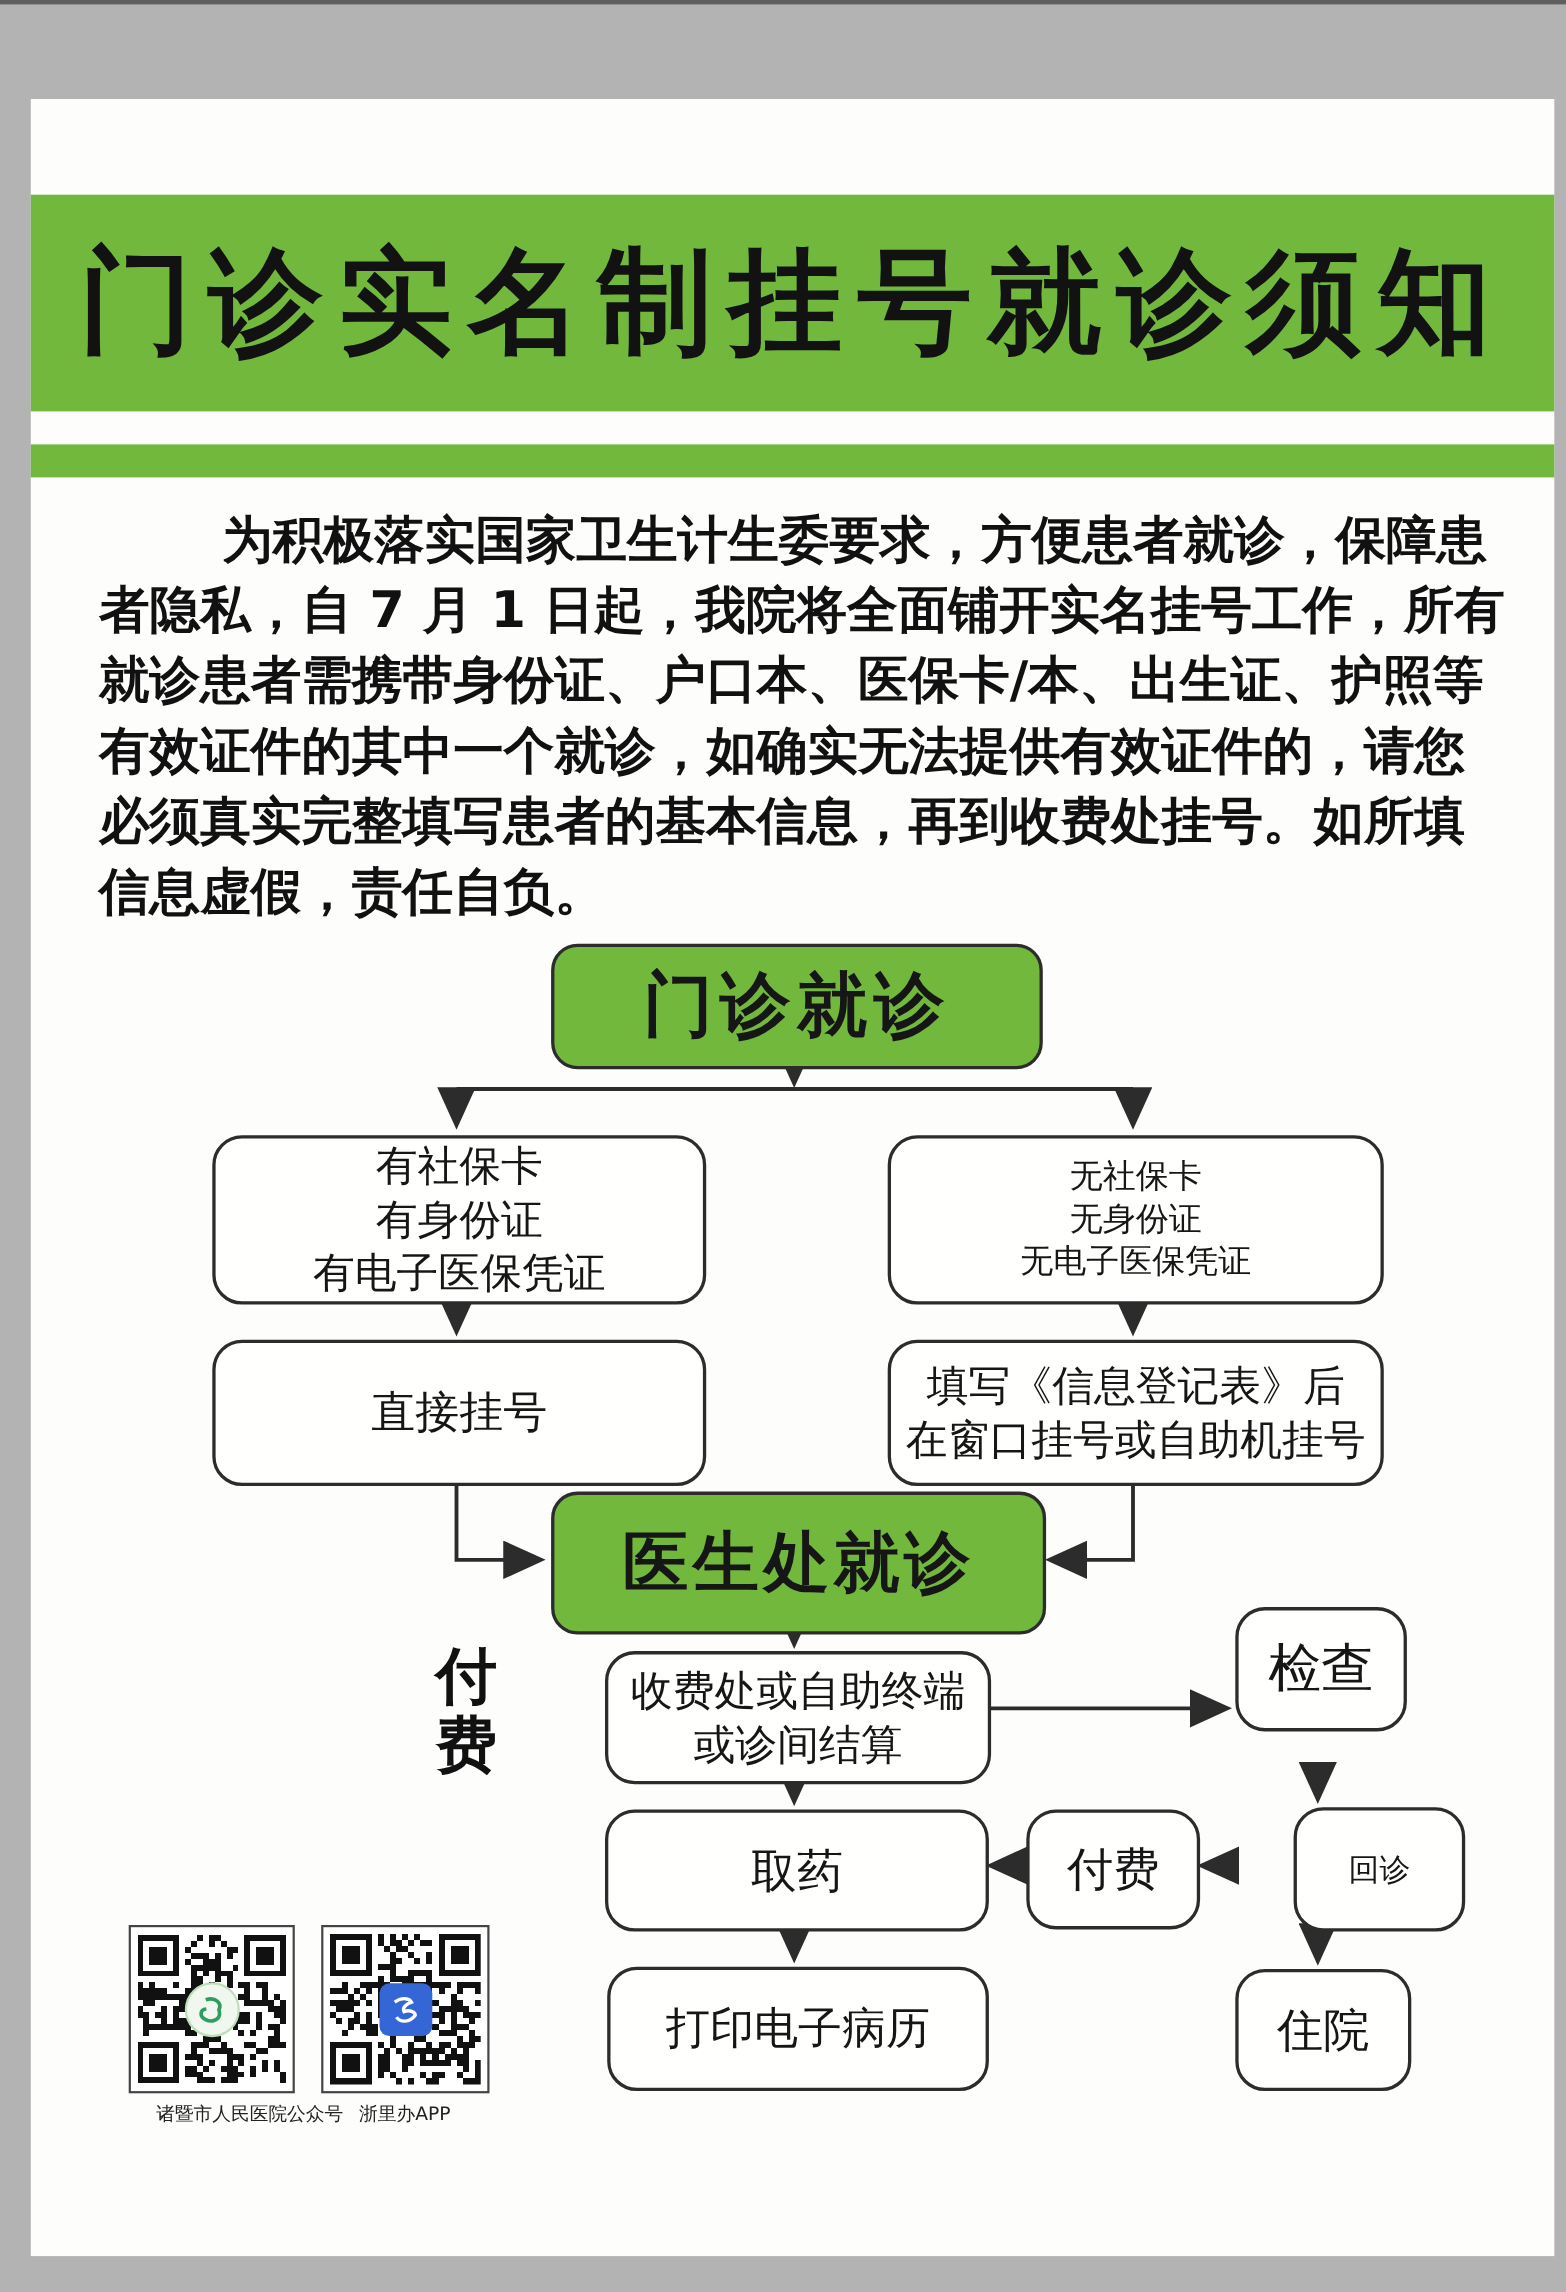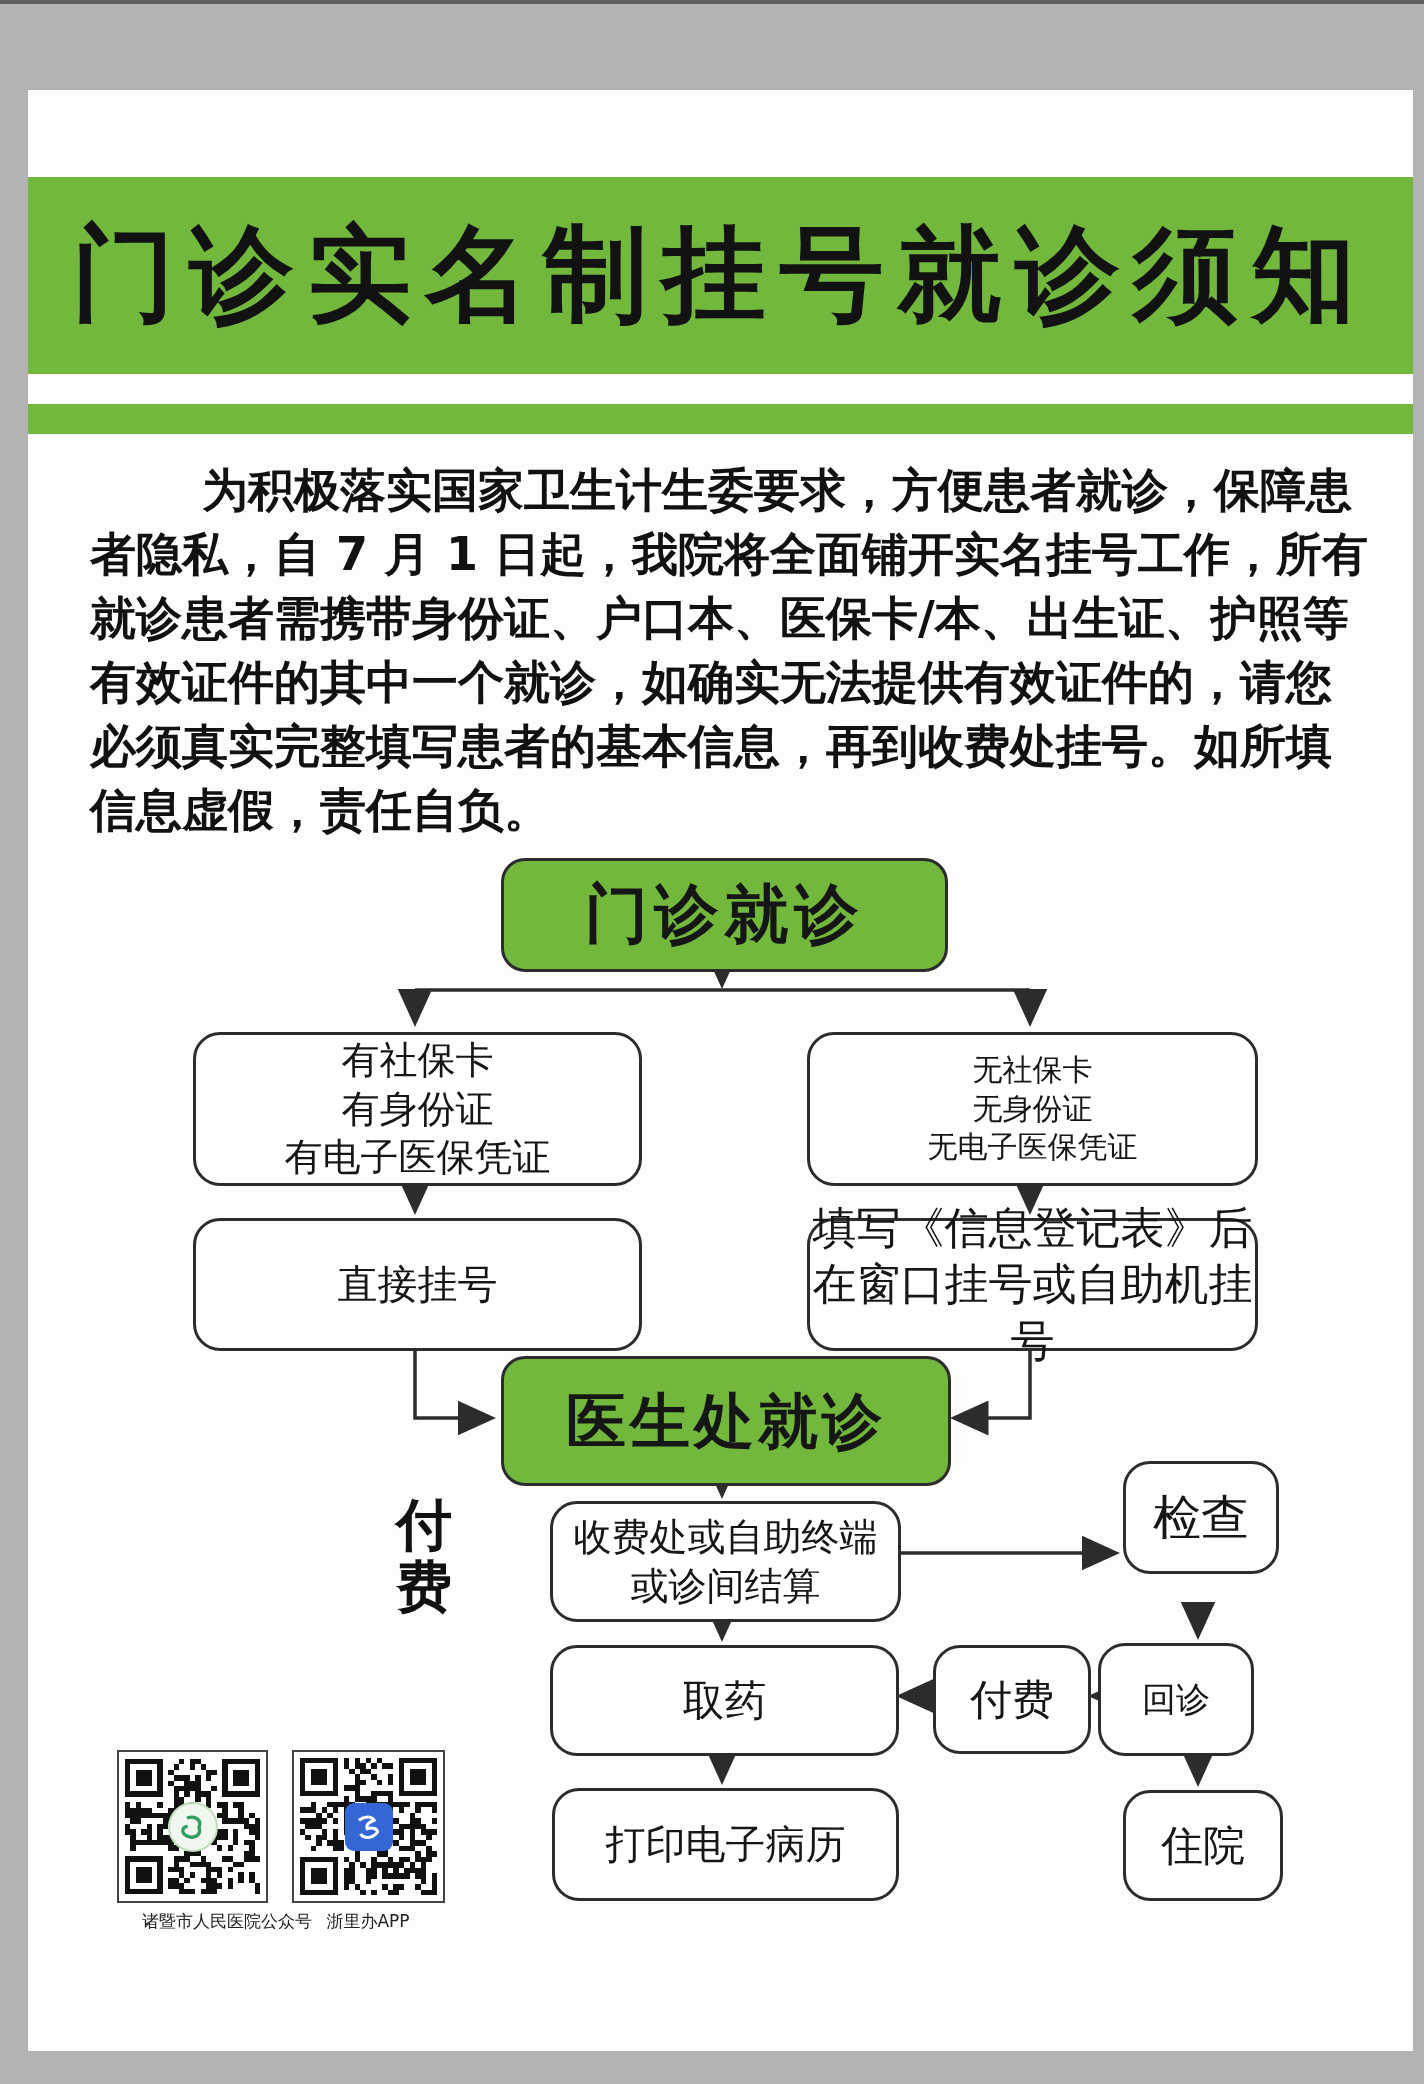--- a/index.html
+++ b/index.html
@@ -101,21 +101,21 @@
   <div class="abs node" style="left:779px;top:942px;width:445px;height:148px;font-size:30px;">
     <span>无社保卡</span>
     <span>无身份证</span>
     <span>无电子医保凭证</span>
   </div>
 
   <div class="abs node" style="left:165px;top:1128px;width:443px;height:127px;font-size:40px;">
     <span>直接挂号</span>
   </div>
 
-  <div class="abs node" style="left:779px;top:1128px;width:445px;height:127px;font-size:44px;">
+  <div class="abs node" style="left:779px;top:1128px;width:445px;height:127px;font-size:38px;">
     <span>填写《信息登记表》后</span>
     <span>在窗口挂号或自助机挂号</span>
   </div>
 
   <div class="abs node green-node" style="left:473px;top:1266px;width:444px;height:124px;font-size:60px;letter-spacing:4px;">
     <span>医生处就诊</span>
   </div>
 
   <div id="pay-side-label" class="abs" style="left:368px;top:1404px;">付费</div>
 
@@ -129,21 +129,21 @@
   </div>
 
   <div class="abs node" style="left:522px;top:1555px;width:343px;height:105px;font-size:42px;">
     <span>取药</span>
   </div>
 
   <div class="abs node" style="left:905px;top:1555px;width:152px;height:103px;font-size:42px;">
     <span>付费</span>
   </div>
 
-  <div class="abs node" style="left:1070px;top:1553px;width:150px;height:107px;font-size:34px;">
+  <div class="abs node" style="left:1148px;top:1553px;width:150px;height:107px;font-size:28px;">
     <span>回诊</span>
   </div>
 
   <div class="abs node" style="left:524px;top:1698px;width:341px;height:107px;font-size:40px;">
     <span>打印电子病历</span>
   </div>
 
   <div class="abs node" style="left:1095px;top:1700px;width:154px;height:105px;font-size:42px;">
     <span>住院</span>
   </div>

